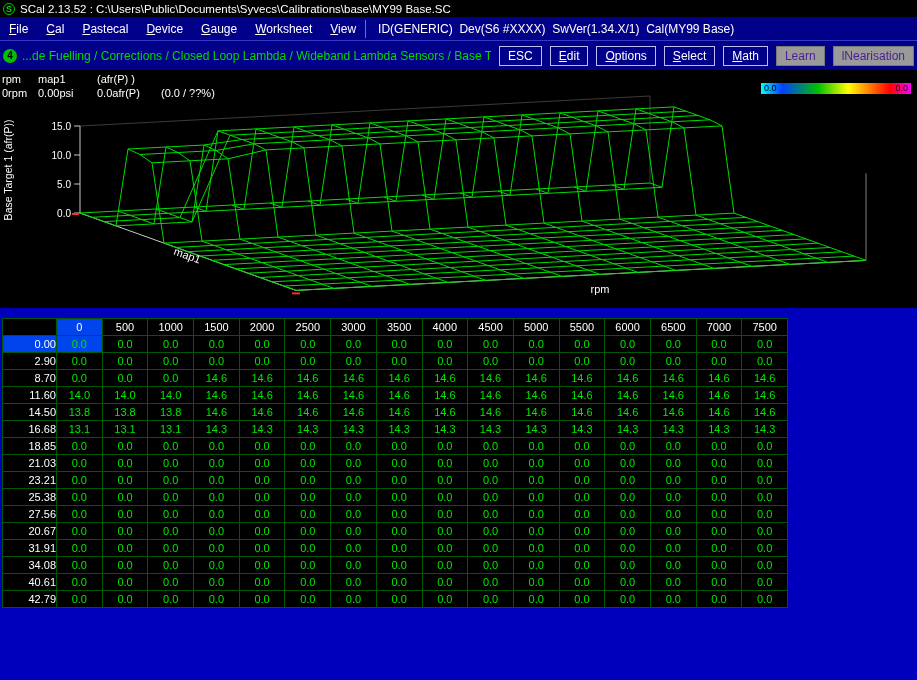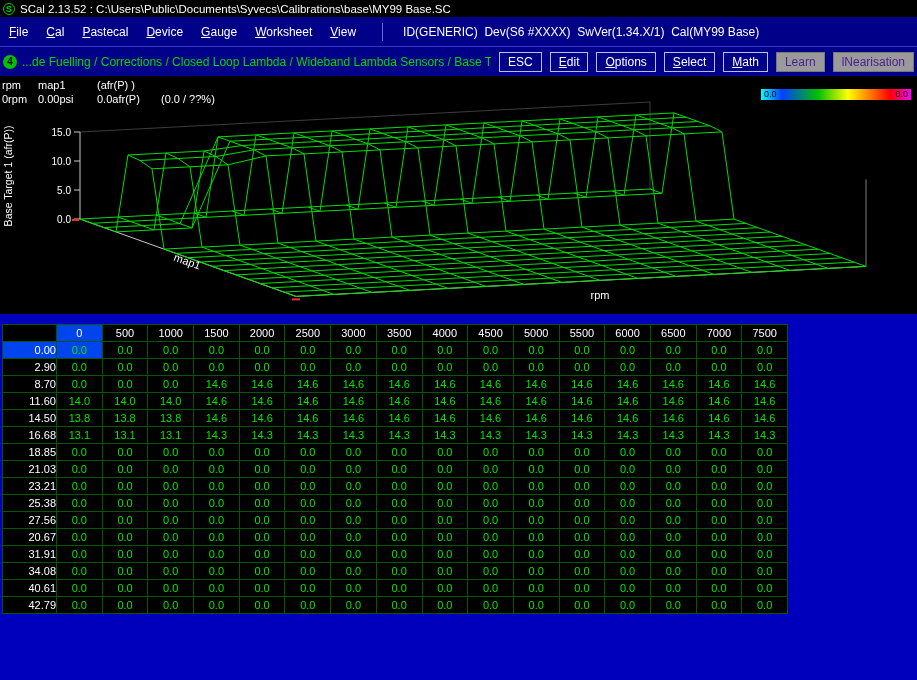--- a/index.html
+++ b/index.html
@@ -16,28 +16,28 @@
     display:flex; align-items:center; gap:5px;
     font-size:11.5px; padding-left:3px;
   }
   .appicon {
     width:12px; height:12px; border:1px solid #00cc00; border-radius:50%;
     color:#00dd00; font-size:9px; font-weight:bold; line-height:10px;
     display:inline-flex; align-items:center; justify-content:center;
   }
   
   .menubar {
-    height:30px; background:#000088; color:#fff;
+    height:24px; background:#000088; color:#fff;
     display:flex; align-items:center; font-size:12px;
     border-bottom:1px solid #3838c8;
   }
   .menuitems { display:flex; align-items:center; }
   .menu-item { padding:0 9px; cursor:default; }
   .devinfo {
-    margin-left:17px; padding-left:20px; height:18px; line-height:18px;
+    margin-left:0; padding-left:12px; height:18px; line-height:18px;
     border-left:1px solid #6a6ad8; font-size:12px; white-space:pre;text-align:right;
   }
   
   .crumbbar {
     height:29px; background:#000088;
     display:flex; align-items:center; padding:0 3px;
   }
   .badge {
     width:14px; height:14px; border-radius:50%; background:#00c000; color:#000;
     font-size:10px; font-weight:bold; flex:0 0 auto;

